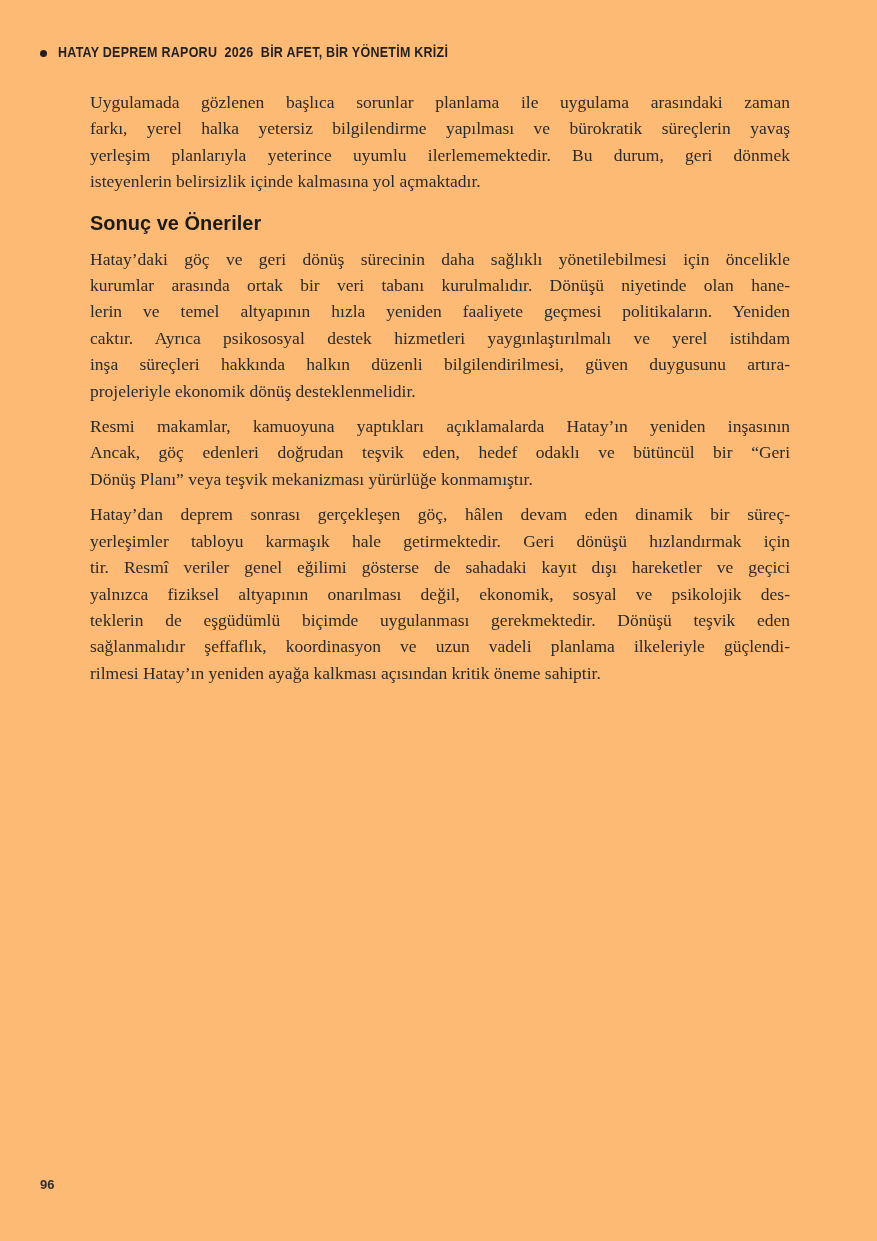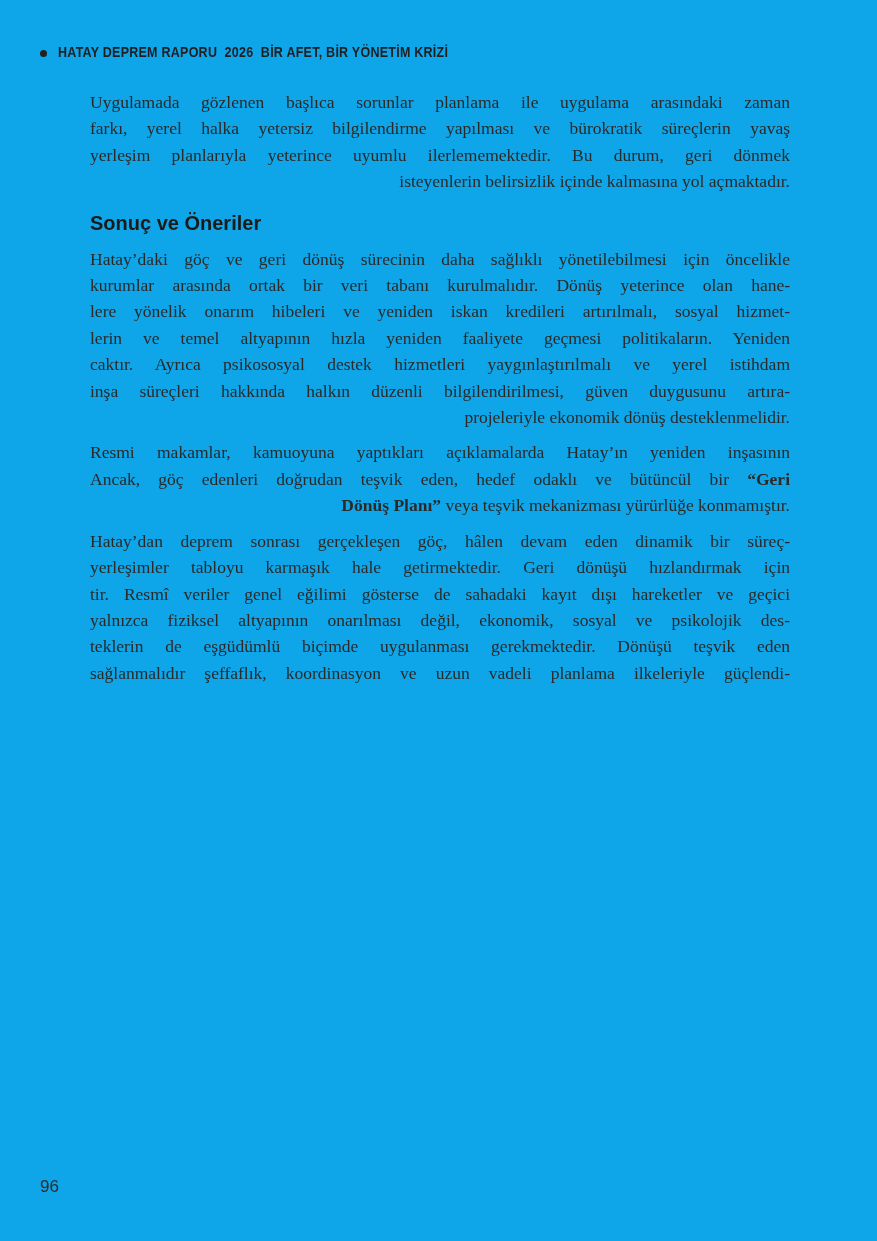--- a/index.html
+++ b/index.html
@@ -5,21 +5,21 @@
   html, body { margin: 0; padding: 0; }
   body {
     width: 877px; height: 1241px;
     background: #ffffff;
     position: relative;
     font-family: "Liberation Serif", "DejaVu Serif", serif;
     -webkit-font-smoothing: antialiased;
   }
   .page {
     position: absolute; inset: 0;
-    background: #0ea5e9;
+    background: #fdba74;
     overflow: hidden;
   }
   
   .running-header {
     position: absolute; top: 46px; left: 40px;
     display: flex; align-items: center; gap: 11px;
   }
   .hdr-bullet {
     width: 7px; height: 7px; border-radius: 50%;
     background: #221f20; flex: 0 0 auto;
@@ -38,39 +38,39 @@
   .content {
     position: absolute;
     top: 89px; left: 90px;
     width: 700px;
     color: #2b2a28;
     font-size: 17.5px;
     line-height: 26.4px;
   }
   .para { margin: 0 0 9px 0; }
   .jline { text-align: justify; text-align-last: justify; }
-  .jline.last { text-align: right; text-align-last: auto; }
-  .b { font-weight: 700; }
+  .jline.last { text-align: left; text-align-last: auto; }
+  .b { font-weight: 400; }
   .section-heading {
     font-family: "Liberation Sans", "DejaVu Sans", sans-serif;
     font-size: 20px;
     font-weight: 700;
     color: #1d1b19;
     margin: 16px 0 11px 0;
     line-height: 24px;
     transform: scaleY(1.05);
     transform-origin: left center;
   }
   
   .page-number {
     position: absolute;
     left: 40px; top: 1177px;
     font-family: "Liberation Sans", "DejaVu Sans", sans-serif;
-    font-weight: 400;
-    font-size: 17px;
+    font-weight: 700;
+    font-size: 13px;
     color: #2e2d2b;
   }
 </style>
 </head>
 <body>
 
 <div class="page">
 
   <div class="running-header">
     <span class="hdr-bullet"></span>
@@ -83,40 +83,40 @@
       <div class="jline">Uygulamada gözlenen başlıca sorunlar planlama ile uygulama arasındaki zaman</div>
       <div class="jline">farkı, yerel halka yetersiz bilgilendirme yapılması ve bürokratik süreçlerin yavaş</div>
       <div class="jline">yerleşim planlarıyla yeterince uyumlu ilerlememektedir. Bu durum, geri dönmek</div>
       <div class="jline last">isteyenlerin belirsizlik içinde kalmasına yol açmaktadır.</div>
     </div>
 
     <h2 class="section-heading">Sonuç ve Öneriler</h2>
 
     <div class="para">
       <div class="jline">Hatay’daki göç ve geri dönüş sürecinin daha sağlıklı yönetilebilmesi için öncelikle</div>
-      <div class="jline">kurumlar arasında ortak bir veri tabanı kurulmalıdır. Dönüş yeterince olan hane-</div>
-      <div class="jline">lere yönelik onarım hibeleri ve yeniden iskan kredileri artırılmalı, sosyal hizmet-</div>
+      <div class="jline">kurumlar arasında ortak bir veri tabanı kurulmalıdır. Dönüşü niyetinde olan hane-</div>
       <div class="jline">lerin ve temel altyapının hızla yeniden faaliyete geçmesi politikaların. Yeniden</div>
       <div class="jline">caktır. Ayrıca psikososyal destek hizmetleri yaygınlaştırılmalı ve yerel istihdam</div>
       <div class="jline">inşa süreçleri hakkında halkın düzenli bilgilendirilmesi, güven duygusunu artıra-</div>
       <div class="jline last">projeleriyle ekonomik dönüş desteklenmelidir.</div>
     </div>
 
     <div class="para">
       <div class="jline">Resmi makamlar, kamuoyuna yaptıkları açıklamalarda Hatay’ın yeniden inşasının</div>
       <div class="jline"><span>Ancak, göç edenleri doğrudan teşvik eden, hedef odaklı ve bütüncül bir </span><span class="b">“Geri</span></div>
       <div class="jline last"><span class="b">Dönüş Planı”</span><span> veya teşvik mekanizması yürürlüğe konmamıştır.</span></div>
     </div>
 
     <div class="para">
       <div class="jline">Hatay’dan deprem sonrası gerçekleşen göç, hâlen devam eden dinamik bir süreç-</div>
       <div class="jline">yerleşimler tabloyu karmaşık hale getirmektedir. Geri dönüşü hızlandırmak için</div>
       <div class="jline">tir. Resmî veriler genel eğilimi gösterse de sahadaki kayıt dışı hareketler ve geçici</div>
       <div class="jline">yalnızca fiziksel altyapının onarılması değil, ekonomik, sosyal ve psikolojik des-</div>
       <div class="jline">teklerin de eşgüdümlü biçimde uygulanması gerekmektedir. Dönüşü teşvik eden</div>
       <div class="jline">sağlanmalıdır şeffaflık, koordinasyon ve uzun vadeli planlama ilkeleriyle güçlendi-</div>
+      <div class="jline last">rilmesi Hatay’ın yeniden ayağa kalkması açısından kritik öneme sahiptir.</div>
     </div>
 
   </div>
 
   <div class="page-number">96</div>
 
 </div>
 
 </body></html>

